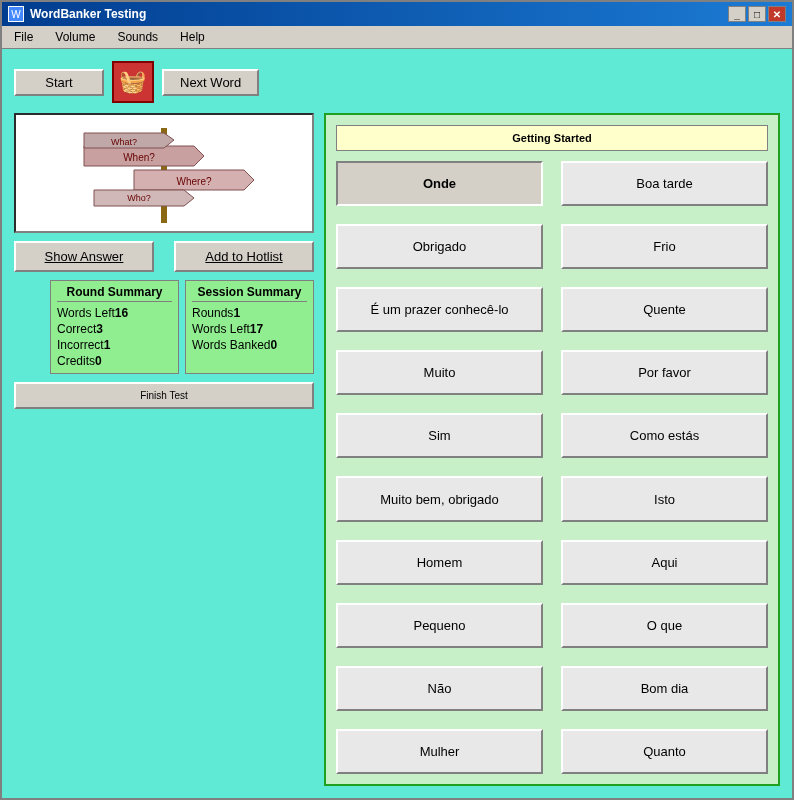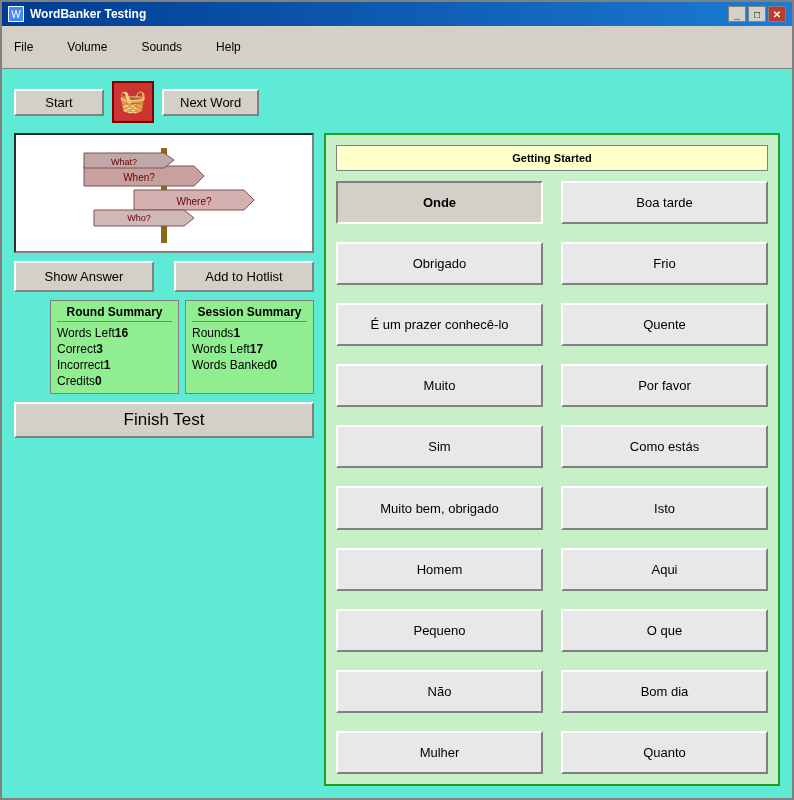--- a/index.html
+++ b/index.html
@@ -62,23 +62,23 @@
       align-items: center;
       justify-content: center;
       font-size: 10px;
       font-weight: bold;
       color: #000;
     }
     .title-btn.close { background: #c0392b; color: white; }
     .menu-bar {
       background: #d4d0c8;
       border-bottom: 1px solid #808080;
-      padding: 12px 4px;
-      display: flex;
-      gap: 18px;
+      padding: 2px 4px;
+      display: flex;
+      gap: 6px;
     }
     .menu-item {
       padding: 2px 8px;
       cursor: pointer;
       font-size: 12px;
       color: #000;
     }
     .main-content {
       flex: 1;
       background: #5eead4;
@@ -151,20 +151,21 @@
       align-items: center;
       justify-content: center;
     }
     .sign-svg {
       width: 180px;
       height: 110px;
     }
     .action-buttons {
       display: flex;
       gap: 20px;
+      text-decoration: underline;
     }
     .btn-action {
       background: #d4d0c8;
       border-top: 2px solid #ffffff;
       border-left: 2px solid #ffffff;
       border-bottom: 2px solid #808080;
       border-right: 2px solid #808080;
       padding: 6px 12px;
       cursor: pointer;
       font-size: 13px;
@@ -198,21 +199,21 @@
     .summary-label { color: #000; }
     .summary-value { font-weight: bold; color: #000; }
     .finish-btn {
       background: #d4d0c8;
       border-top: 2px solid #ffffff;
       border-left: 2px solid #ffffff;
       border-bottom: 2px solid #808080;
       border-right: 2px solid #808080;
       padding: 6px;
       cursor: pointer;
-      font-size: 17px;
+      font-size: 10px;
       color: #000;
       text-align: center;
       width: 100%;
     }
     .right-panel {
       flex: 1;
       background: #c8f0c8;
       border: 2px solid #20a020;
       padding: 10px;
       display: flex;

